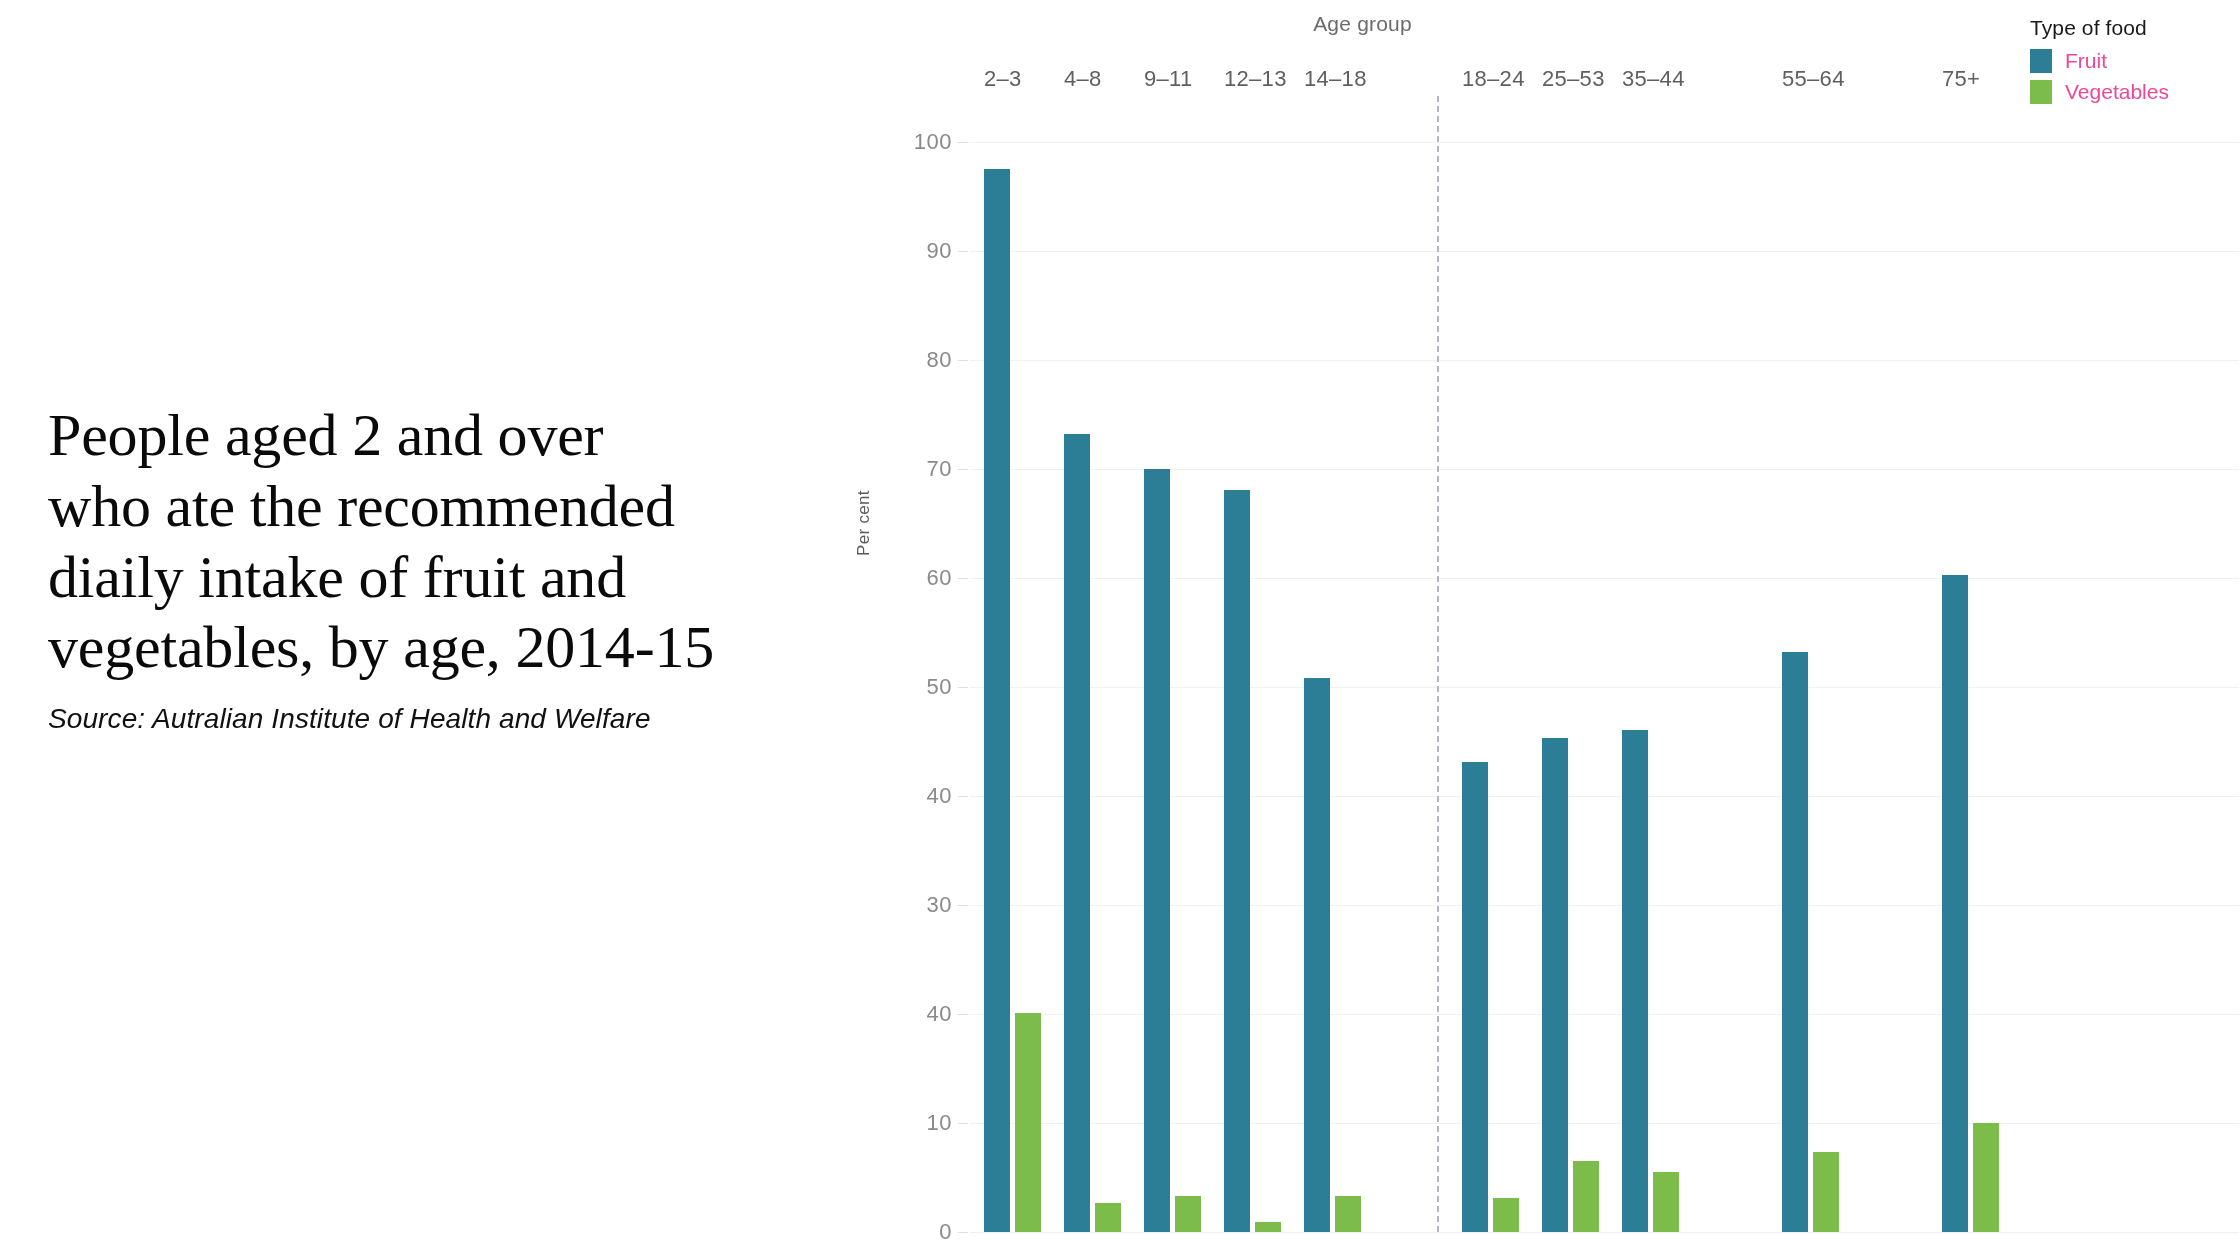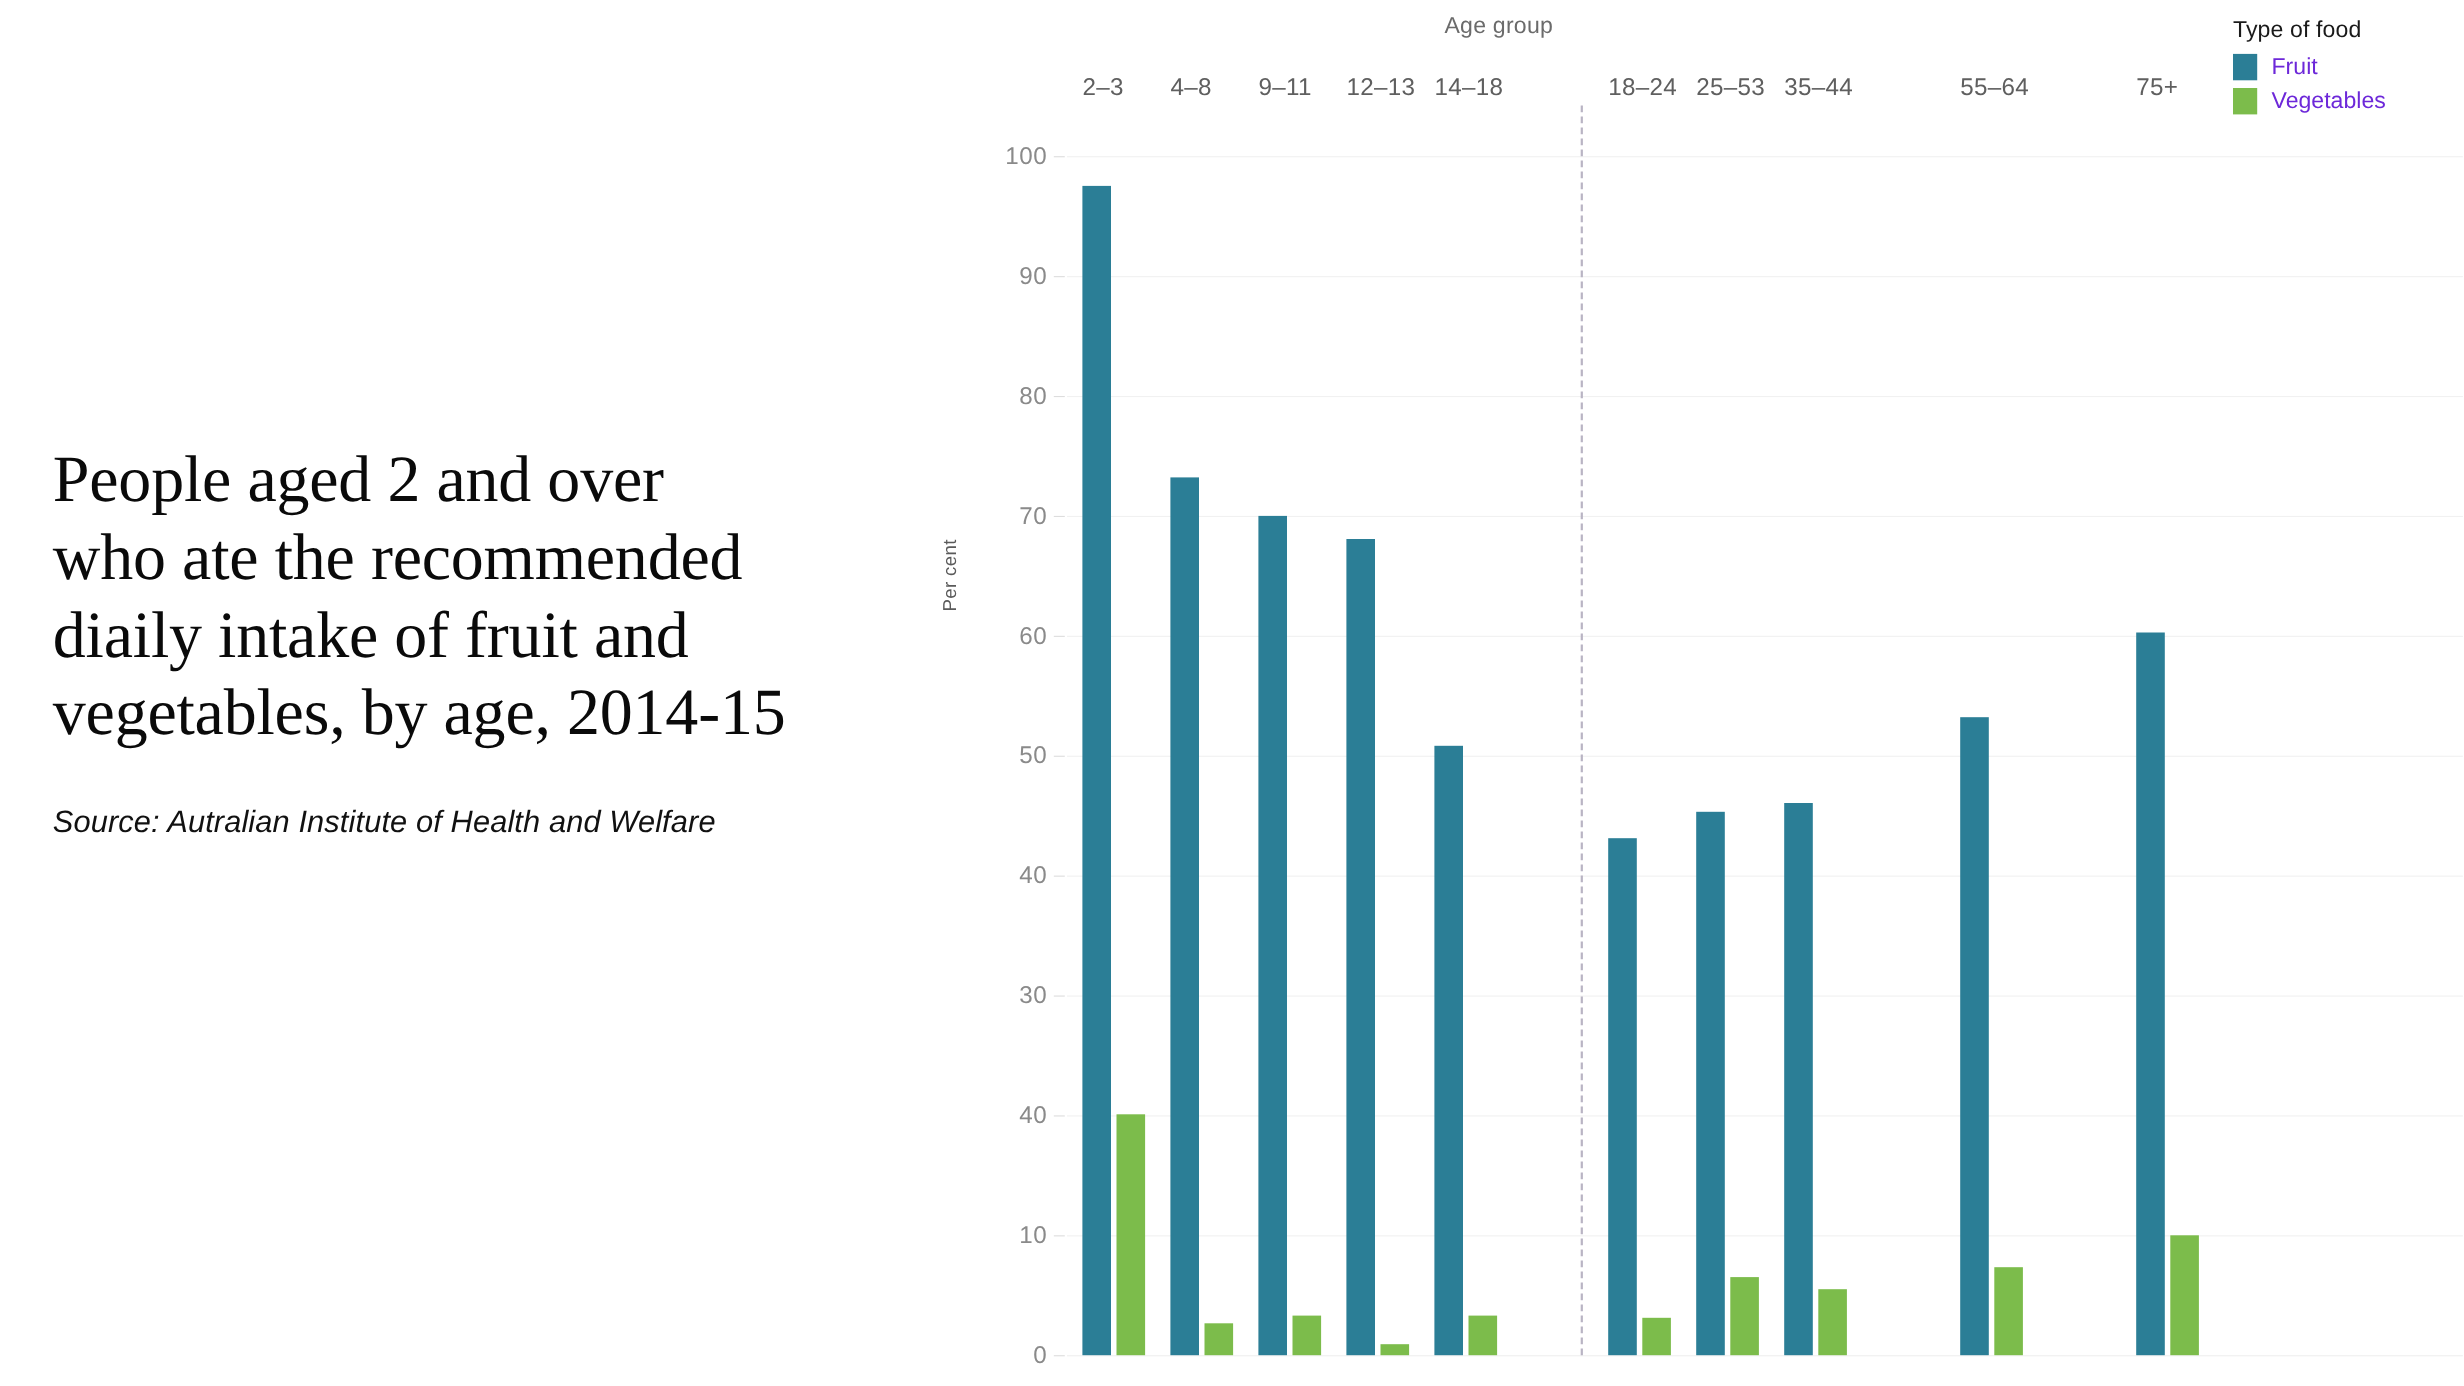--- a/index.html
+++ b/index.html
@@ -31,21 +31,21 @@
     font-family: "Liberation Serif", serif;
     font-size: 60px;
     line-height: 1.18;
     font-weight: 400;
     color: #0a0a0a;
     letter-spacing: -0.2px;
     margin: 0;
     white-space: pre-line;
   }
   .source {
-    margin-top: 48px;
+    margin-top: 20px;
     font-family: "Liberation Sans", sans-serif;
     font-style: italic;
     font-size: 28px;
     color: #111111;
     letter-spacing: 0.1px;
   }
 
   
   .chart-wrap {
     position: absolute;
@@ -84,21 +84,21 @@
     margin-bottom: 7px;
   }
   .legend-swatch {
     width: 22px;
     height: 24px;
     margin-right: 13px;
     flex: 0 0 auto;
   }
   .legend-label {
     font-size: 21px;
-    color: #6d28d9;
+    color: #ec4899;
   }
 
   
   .y-axis-title {
     position: absolute;
     left: -6px;
     top: 556px;
     transform: rotate(-90deg);
     transform-origin: left top;
     font-size: 17px;

